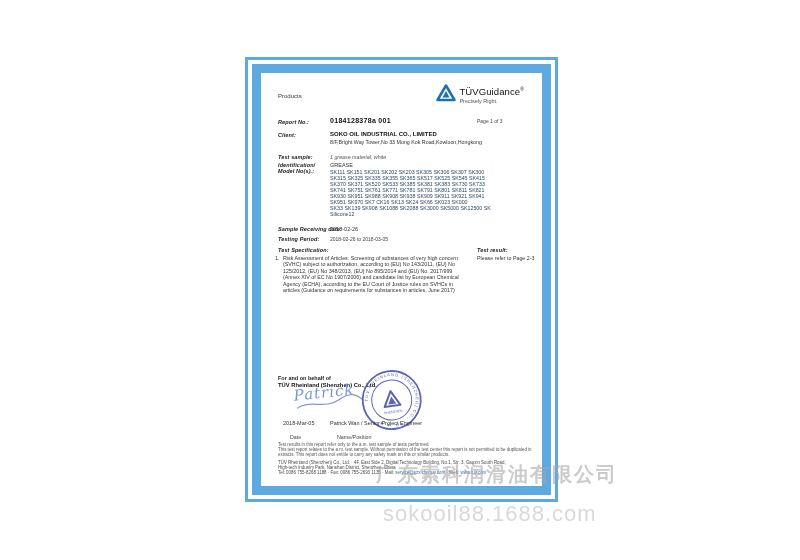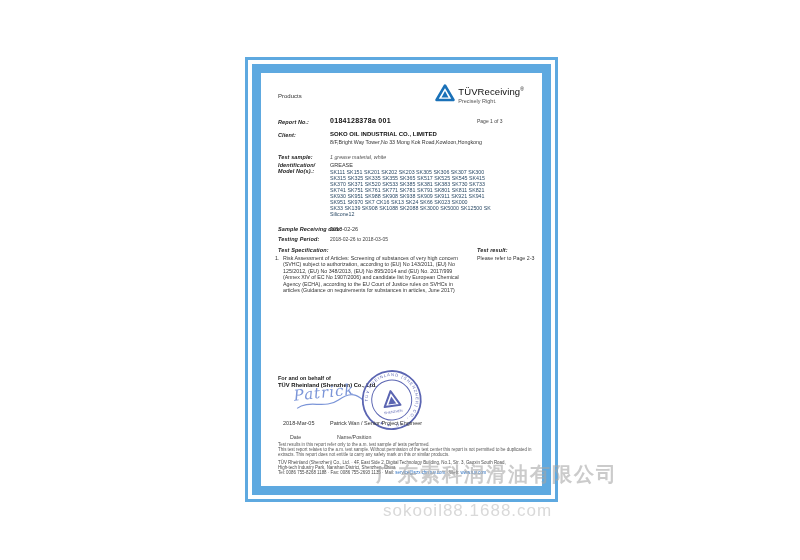--- a/index.html
+++ b/index.html
@@ -57,21 +57,21 @@
   
   .fineprint { left:17px; top:369px; width:330px; transform:scale(.82); transform-origin:left top; }
   .fp-line { font-size:5.4px; line-height:6px; color:#555; white-space:nowrap; }
   .fp-addr { margin-top:4px; }
   .fp-addr .fp-line { color:#4a4a4a; }
   .link { color:#2a6fc0; }
 
   
   .wm-cn { position:absolute; left:376px; top:461px; font-size:20px; font-weight:bold;
            letter-spacing:2px; color:rgba(165,165,165,.58); white-space:nowrap; z-index:5; }
-  .wm-url { position:absolute; left:383px; top:501px; font-size:17px; letter-spacing:1px;
+  .wm-url { position:absolute; left:383px; top:501px; font-size:22px; letter-spacing:1px;
             color:#d9d9d9; white-space:nowrap; z-index:5; }
 </style>
 </head>
 <body>
 
 <div class="canvas">
 
   <div class="frame-outer">
     <div class="frame-inner">
       <div class="page">
@@ -79,21 +79,21 @@
         <div class="abs products">Products</div>
 
         <div class="abs logo">
           <span>
             <svg width="20" height="18" viewBox="0 0 40 36">
               <path d="M20 3 L37 32 L3 32 Z" fill="none" stroke="#1a71b8" stroke-width="5" stroke-linejoin="round"></path>
               <path d="M20 14 L27 27 L13 27 Z" fill="#1a71b8"></path>
             </svg>
           </span>
           <span class="logo-text-wrap">
-            <span class="logo-line"><b class="logo-tuv">TÜV</b><span>Receiving</span><span class="logo-reg">®</span></span>
+            <span class="logo-line"><b class="logo-tuv">TÜV</b><span>Guidance</span><span class="logo-reg">®</span></span>
             <span class="logo-tag">Precisely Right.</span>
           </span>
         </div>
 
         <div class="abs lbl row-label" style="top:46px">Report No.:</div>
         <div class="abs rep-no row-value" style="top:44px">0184128378a 001</div>
         <div class="abs page-no" style="top:45px">Page 1 of 3</div>
 
         <div class="abs lbl row-label" style="top:59px">Client:</div>
         <div class="abs client-name row-value" style="top:58px">SOKO OIL INDUSTRIAL CO., LIMITED</div>

